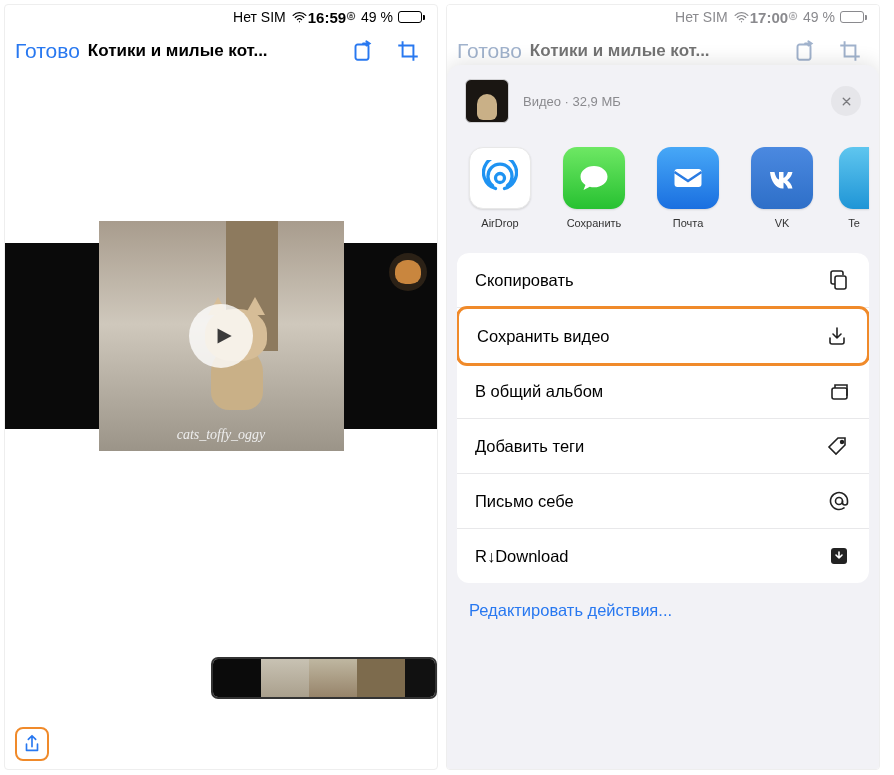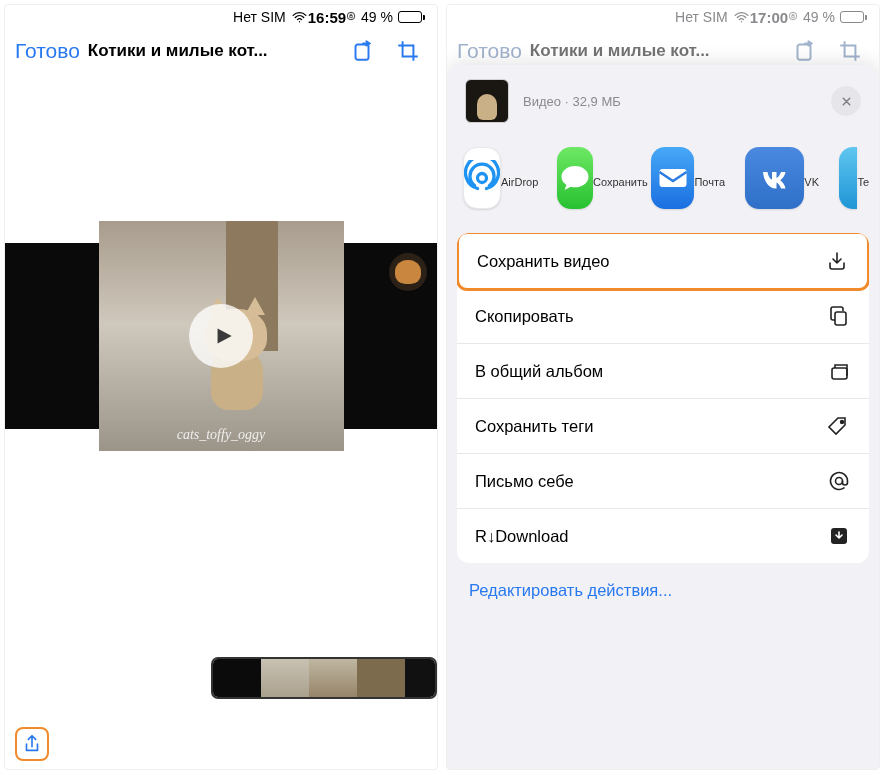--- a/index.html
+++ b/index.html
@@ -54,21 +54,21 @@
     .sheet-header { display: flex; align-items: center; padding: 14px 18px 10px; gap: 14px; }
     .thumb { width: 44px; height: 44px; border-radius: 6px; background: #1a1612; border: 1px solid #d2d2d5; flex: none; position: relative; display: flex; align-items: flex-end; justify-content: center; }
     .thumb::after { content: ""; width: 20px; height: 26px; background: #c9b087; border-radius: 10px 10px 6px 6px; margin-bottom: 2px; }
     .sh-text { flex: 1; min-width: 0; }
     .sh-title { font-weight: 600; font-size: 15px; white-space: nowrap; overflow: hidden; text-overflow: ellipsis; }
     .sh-sub { color: #8a8a8e; font-size: 13px; }
     .close-btn { width: 30px; height: 30px; border-radius: 50%; background: #e6e6ea; display: flex; align-items: center; justify-content: center; flex: none; }
     .close-btn svg { width: 13px; height: 13px; stroke: #7a7a7e; stroke-width: 2.5; }
 
     .apps-row { display: flex; padding: 14px 6px 14px 16px; gap: 20px; overflow: hidden; }
-    .app { display: flex; flex-direction: row; align-items: center; width: 74px; flex: none; }
+    .app { display: flex; flex-direction: column; align-items: center; width: 74px; flex: none; }
     .app-icon { width: 62px; height: 62px; border-radius: 14px; display: flex; align-items: center; justify-content: center; box-shadow: 0 1px 2px rgba(0,0,0,0.12); }
     .app-label { font-size: 11px; color: #333; margin-top: 8px; text-align: center; }
     .ic-airdrop { background: #fff; border: 1px solid #e8e8e8; }
     .ic-msg { background: linear-gradient(#6ee864, #27c131); }
     .ic-mail { background: linear-gradient(#47a8f7, #1a6fe0); }
     .ic-vk { background: linear-gradient(#4b89e0, #2e6fc8); }
     .ic-tg { background: linear-gradient(#5fc6ef, #1f95d6); }
     .app-icon svg { width: 36px; height: 36px; fill: #fff; }
     .ic-airdrop svg { fill: none; stroke: #1f93f2; stroke-width: 2.2; }
 
@@ -244,42 +244,42 @@
             </div>
           <div class="app-label">VK</div>
         </div>
         <div class="app" style="width:30px">
           <div class="app-icon ic-tg" style="width:30px;border-radius:14px 0 0 14px"></div>
           <div class="app-label">Te</div>
         </div>
       </div>
 
       <div class="actions-card">
+        <div class="action-row">
+          <span class="action-label">Скопировать</span>
+          <svg class="row-ic" viewBox="0 0 24 24">
+              <rect x="8" y="8" width="11" height="13" rx="2"></rect>
+              <path d="M8 16H6a2 2 0 0 1-2-2V5a2 2 0 0 1 2-2h8a2 2 0 0 1 2 2v2"></path>
+            </svg>
+        </div>
         <div class="action-row highlight">
           <span class="action-label">Сохранить видео</span>
           <svg class="row-ic" viewBox="0 0 24 24">
               <path d="M12 4v10m-4-4 4 4 4-4M5 14v4a2 2 0 0 0 2 2h10a2 2 0 0 0 2-2v-4" stroke-linecap="round" stroke-linejoin="round"></path>
             </svg>
         </div>
         <div class="action-row">
-          <span class="action-label">Скопировать</span>
-          <svg class="row-ic" viewBox="0 0 24 24">
-              <rect x="8" y="8" width="11" height="13" rx="2"></rect>
-              <path d="M8 16H6a2 2 0 0 1-2-2V5a2 2 0 0 1 2-2h8a2 2 0 0 1 2 2v2"></path>
-            </svg>
-        </div>
-        <div class="action-row">
           <span class="action-label">В общий альбом</span>
           <svg class="row-ic" viewBox="0 0 24 24">
               <rect x="5" y="9" width="15" height="11" rx="2"></rect>
               <path d="M8 9V6h12v10h-1"></path>
             </svg>
         </div>
         <div class="action-row">
-          <span class="action-label">Сохранить теги</span>
+          <span class="action-label">Добавить теги</span>
           <svg class="row-ic" viewBox="0 0 24 24">
               <path d="M11 4h7v7l-9 9-7-7 9-9z"></path>
               <circle cx="15" cy="8" r="1.4" fill="#222"></circle>
             </svg>
         </div>
         <div class="action-row">
           <span class="action-label">Письмо себе</span>
           <svg class="row-ic" viewBox="0 0 24 24">
               <circle cx="12" cy="12" r="3.5"></circle>
               <path d="M15.5 12v1.5a2.5 2.5 0 0 0 5 0V12a8.5 8.5 0 1 0-3.5 6.9" stroke-linecap="round"></path>

